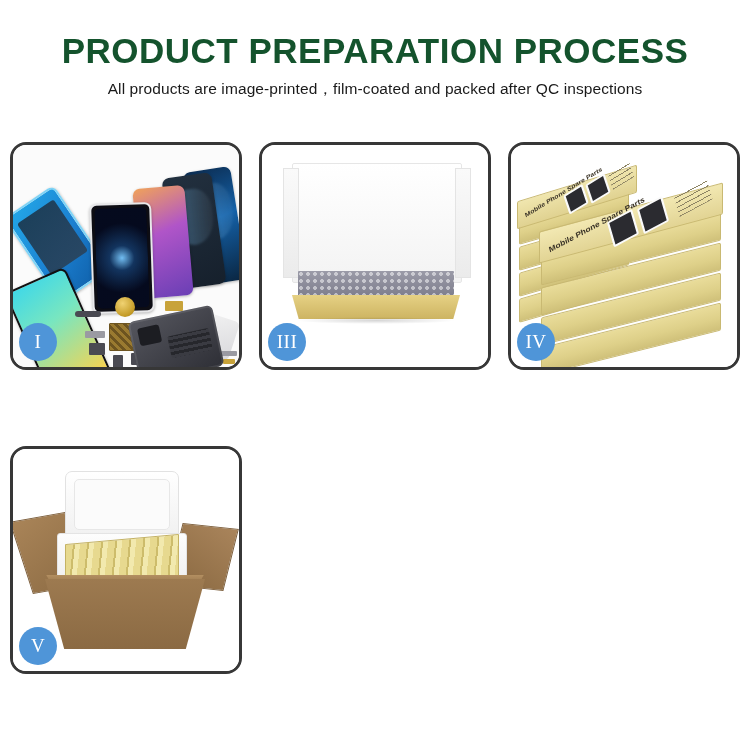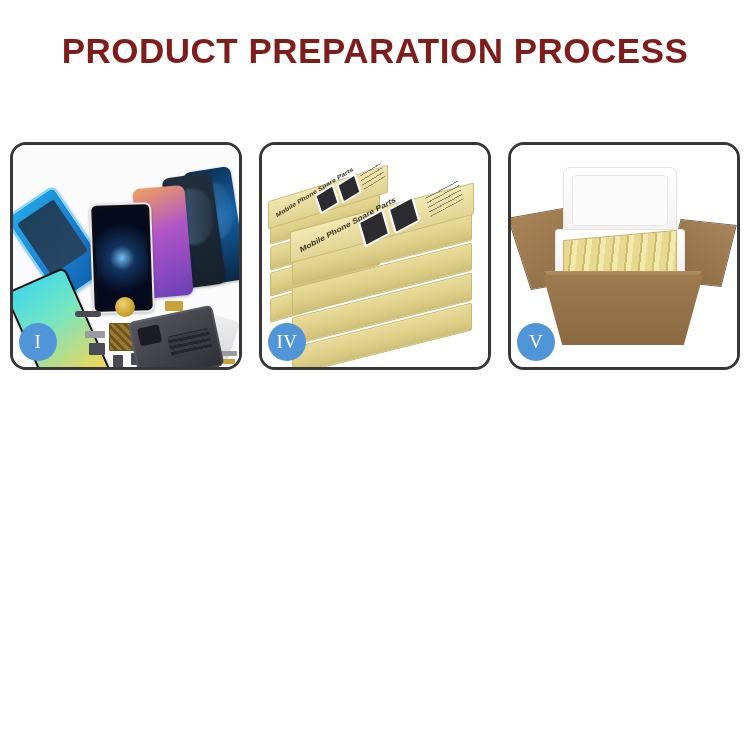--- a/index.html
+++ b/index.html
@@ -18,21 +18,21 @@
   
   #header {
     padding-top: 33px;
     text-align: center;
   }
   #page-title {
     font-family: "Liberation Sans", sans-serif;
     font-size: 35px;
     font-weight: bold;
     letter-spacing: 0.5px;
-    color: #7f1d1d;
+    color: #14532d;
     line-height: 1.05;
     margin: 0;
     white-space: nowrap;
   }
   #page-subtitle {
     font-family: "Liberation Sans", sans-serif;
     font-size: 15.5px;
     font-weight: normal;
     color: #1a1a1a;
     margin: 9px 0 0 0;
@@ -359,20 +359,21 @@
     position:absolute; left:150px; top:42px; width:66px; height:34px;
     background: linear-gradient(120deg, rgba(225,225,225,.85), rgba(255,255,255,0));
     transform: rotate(-16deg);
   }
 </style>
 </head>
 <body>
 
 <div id="header">
   <h1 id="page-title">PRODUCT PREPARATION PROCESS</h1>
+  <p id="page-subtitle">All products are image-printed，film-coated and packed after QC inspections</p>
 </div>
 
 <div id="steps-grid">
 
   <div class="step-panel">
     <div class="panel-photo">
       <div class="p1-bg"></div>
       <div class="phone-screen ps-blue"></div>
       <div class="phone-screen ps-teal"></div>
       <div class="phone-screen ps-dark"></div>
@@ -394,20 +395,31 @@
         <div class="part silver" style="left:78px; top:60px; width:12px; height:10px;"></div>
         <div class="part copper" style="left:112px; top:52px; width:10px; height:10px;"></div>
         <div class="part silver" style="left:148px; top:56px; width:16px; height:5px;"></div>
         <div class="part gold" style="left:150px; top:64px; width:12px; height:5px;"></div>
       </div>
     </div>
     <div class="step-badge">I</div>
   </div>
 
 
+  <div class="step-panel">
+    <div class="panel-photo">
+      <div class="p3-bg"></div>
+      <div class="box3-lid"></div>
+      <div class="box3-tray"></div>
+      <div class="box3-foam"></div>
+      <div class="box3-front"></div>
+      <div class="box3-shadow"></div>
+    </div>
+    <div class="step-badge">III</div>
+  </div>
 
   <div class="step-panel">
     <div class="panel-photo">
       <div class="p4-bg"></div>
       <div class="stack">
 
         <div class="kbox" style="left:4px; top:36px; width:108px; height:22px; transform:skewY(-16deg);"></div>
         <div class="kbox" style="left:4px; top:62px; width:108px; height:22px; transform:skewY(-16deg);"></div>
         <div class="kbox" style="left:4px; top:88px; width:108px; height:22px; transform:skewY(-16deg);"></div>
         <div class="kbox" style="left:4px; top:114px; width:108px; height:22px; transform:skewY(-16deg);"></div>

